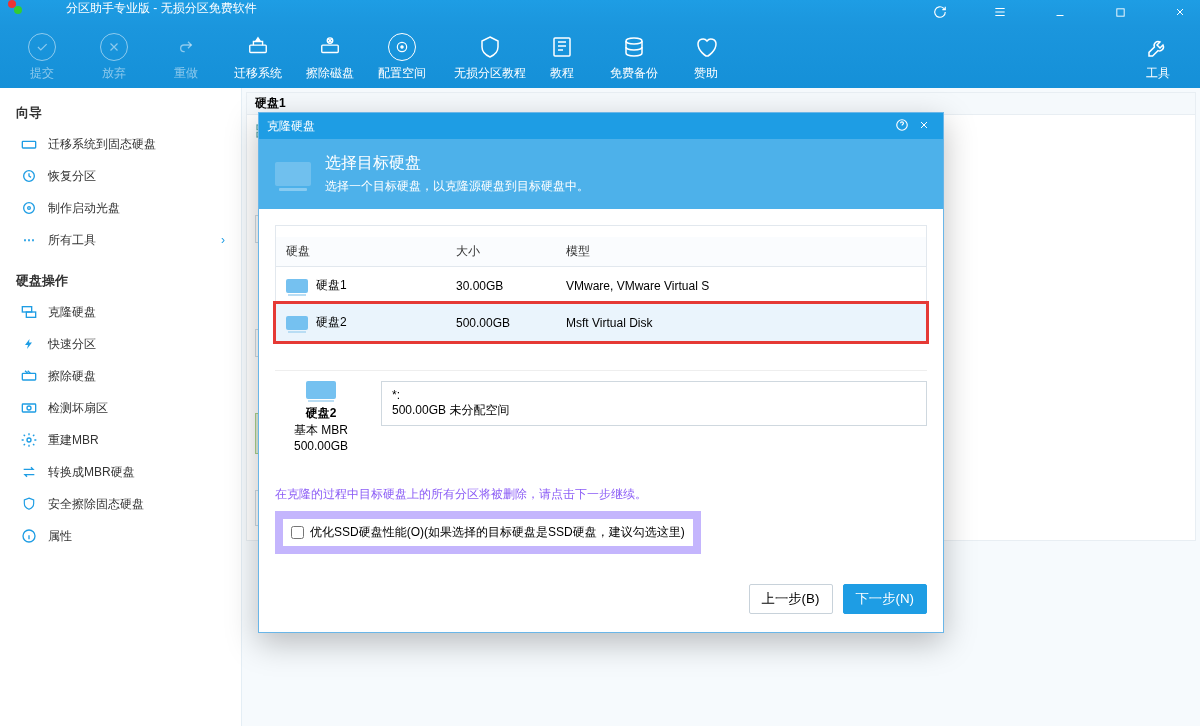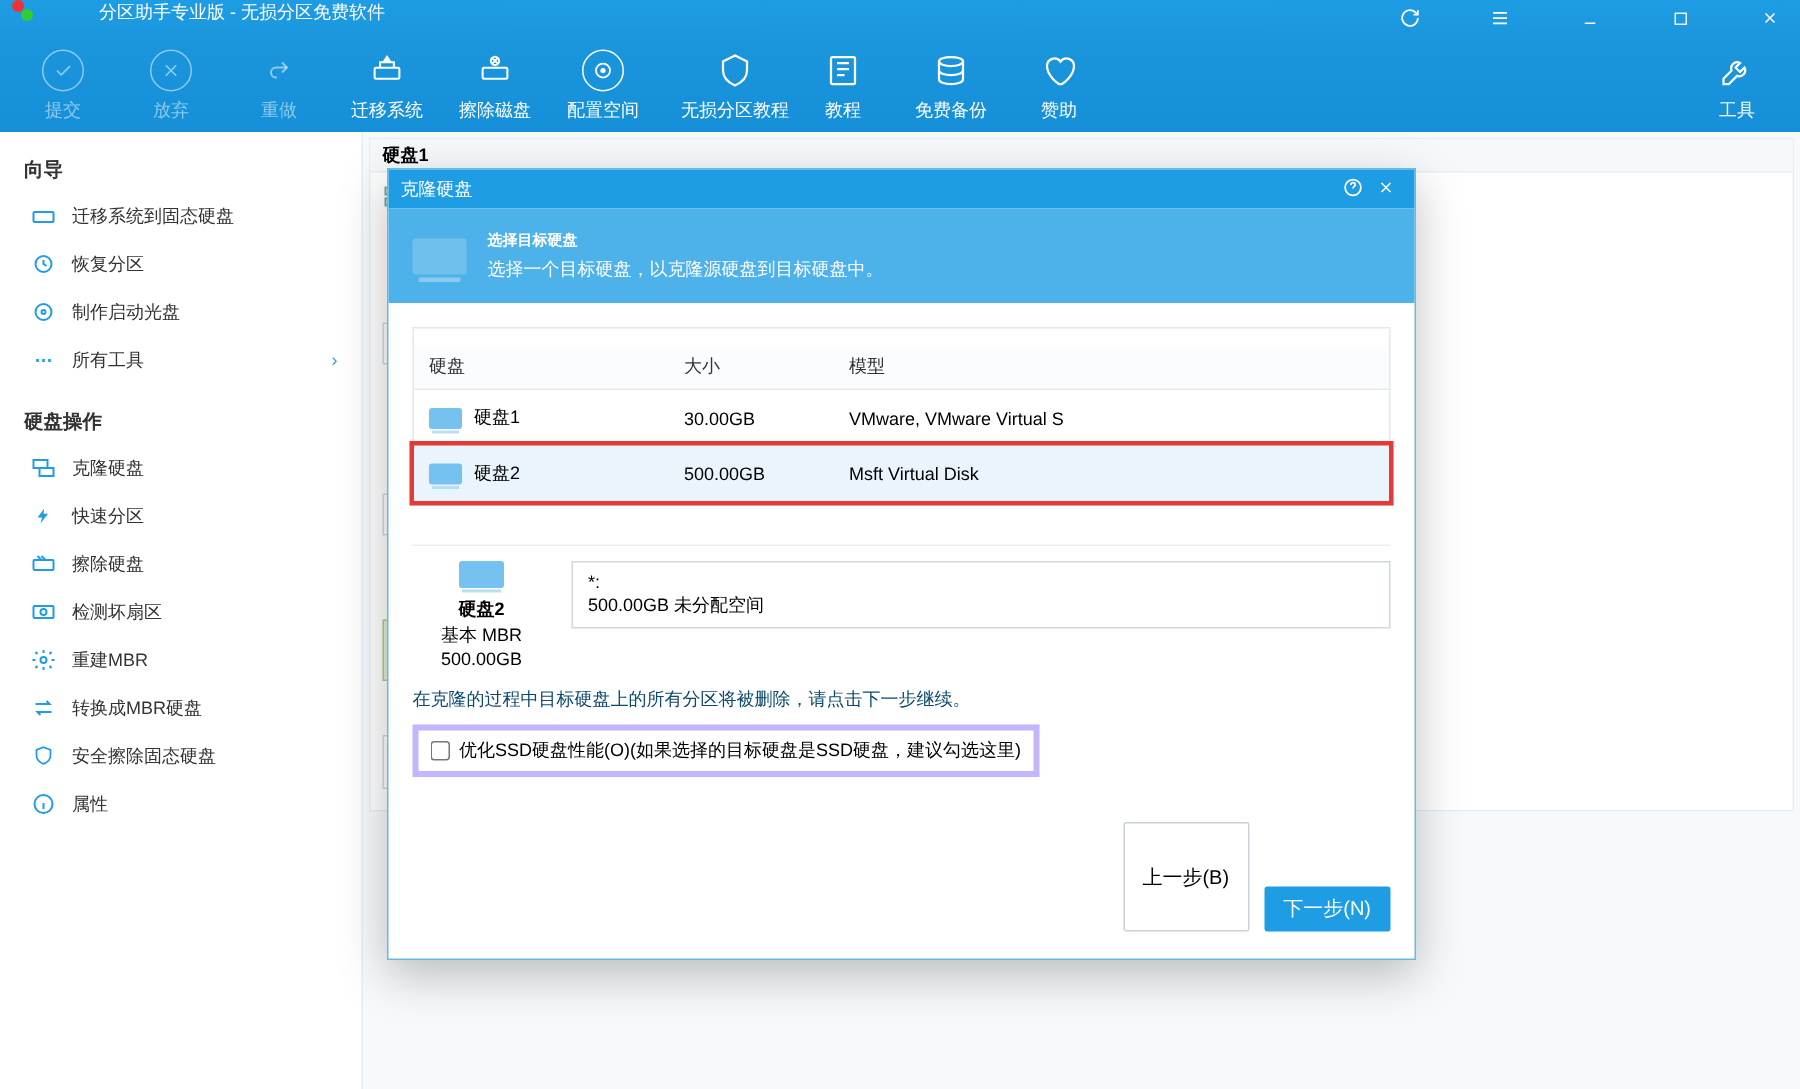--- a/index.html
+++ b/index.html
@@ -51,25 +51,25 @@
 .tbl .c1{width:170px; display:flex; align-items:center; gap:8px;}
 .tbl .c2{width:110px;}
 .tbl .c3{flex:1;}
 .diskic{width:22px;height:14px;background:#75c1f0;border-radius:2px;position:relative;}
 .diskic::after{content:"";position:absolute;bottom:-3px;left:2px;right:2px;height:2px;background:#b9ddf4;}
 
 .selected-disk { display:flex; gap:14px; align-items:flex-start; margin-top:28px; border-top:1px solid #eee; padding-top:10px;}
 .sd-left { width:92px; text-align:center; }
 .sd-bar { flex:1; }
 .sd-seg { border:1px solid #cfd8df; padding:6px 10px; background:#fff; }
-.note { margin-top:12px; color:#0c4a6e; }
-.opt { margin-top:8px; display:flex; align-items:center; gap:6px; border:4px solid #c4b5fd; padding:5px 8px; width:fit-content; }
+.note { margin-top:33px; color:#8b5cf6; }
+.opt { margin-top:8px; display:flex; align-items:center; gap:6px; border:8px solid #c4b5fd; padding:5px 8px; width:fit-content; }
 .dlg-foot { padding:14px 16px 18px; display:flex; justify-content:flex-end; gap:10px; }
 .btn { min-width:84px; padding:5px 12px; border:1px solid #c8d2da; background:#fff; cursor:pointer; border-radius:2px;}
-.btn.pri { background:#1e9de4; color:#fff; border-color:#1e9de4;margin-top:43px; }
+.btn.pri { background:#1e9de4; color:#fff; border-color:#1e9de4; }
 </style>
 </head>
 <body>
 
 <div class="titlebar">
   <div class="logo"></div>
   <div class="title">分区助手专业版 - 无损分区免费软件</div>
   <div class="win-btn">
     <svg width="14" height="14" viewBox="0 0 24 24" fill="none" stroke="#fff" stroke-width="2">
         <path d="M21 12a9 9 0 11-3-6.7L21 8"></path>
@@ -364,21 +364,21 @@
     </span>
     <span style="width:22px;text-align:center;cursor:pointer">
       <svg width="12" height="12" viewBox="0 0 24 24" stroke="#fff" stroke-width="2">
           <path d="M6 6l12 12M18 6L6 18"></path>
         </svg>
     </span>
   </div>
   <div class="dlg-head">
     <div class="dlg-ic"></div>
     <div>
-      <div style="font-weight:bold;font-size:10px">选择目标硬盘</div>
+      <div style="font-weight:normal;font-size:16px">选择目标硬盘</div>
       <div style="font-size:12px;margin-top:4px">选择一个目标硬盘，以克隆源硬盘到目标硬盘中。</div>
     </div>
   </div>
   <div class="dlg-body">
     <div class="tbl">
       <div class="tbl-h">
         <div class="c1">硬盘</div>
         <div class="c2">大小</div>
         <div class="c3">模型</div>
       </div>

